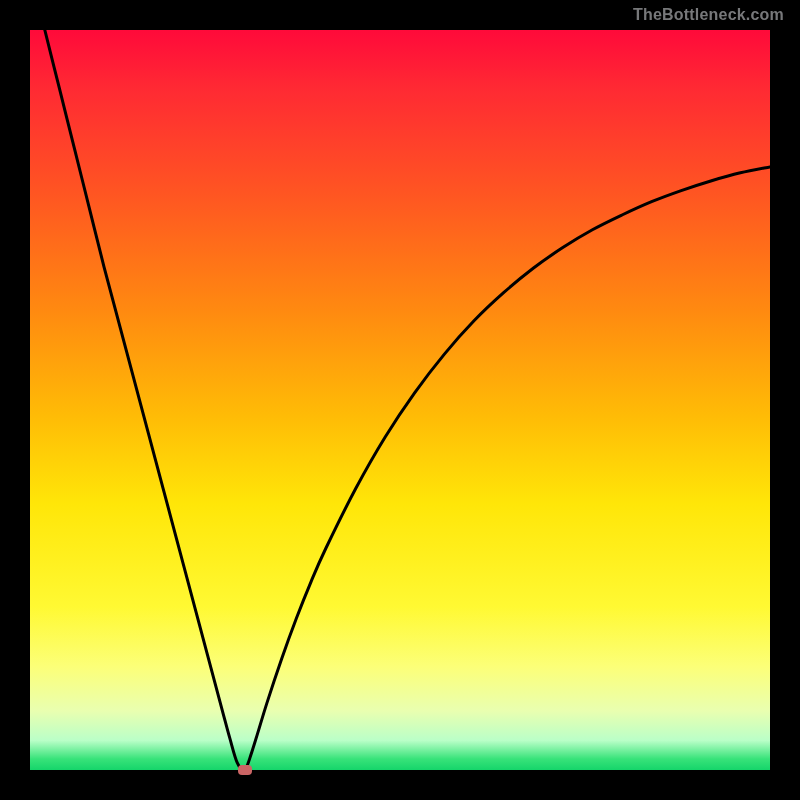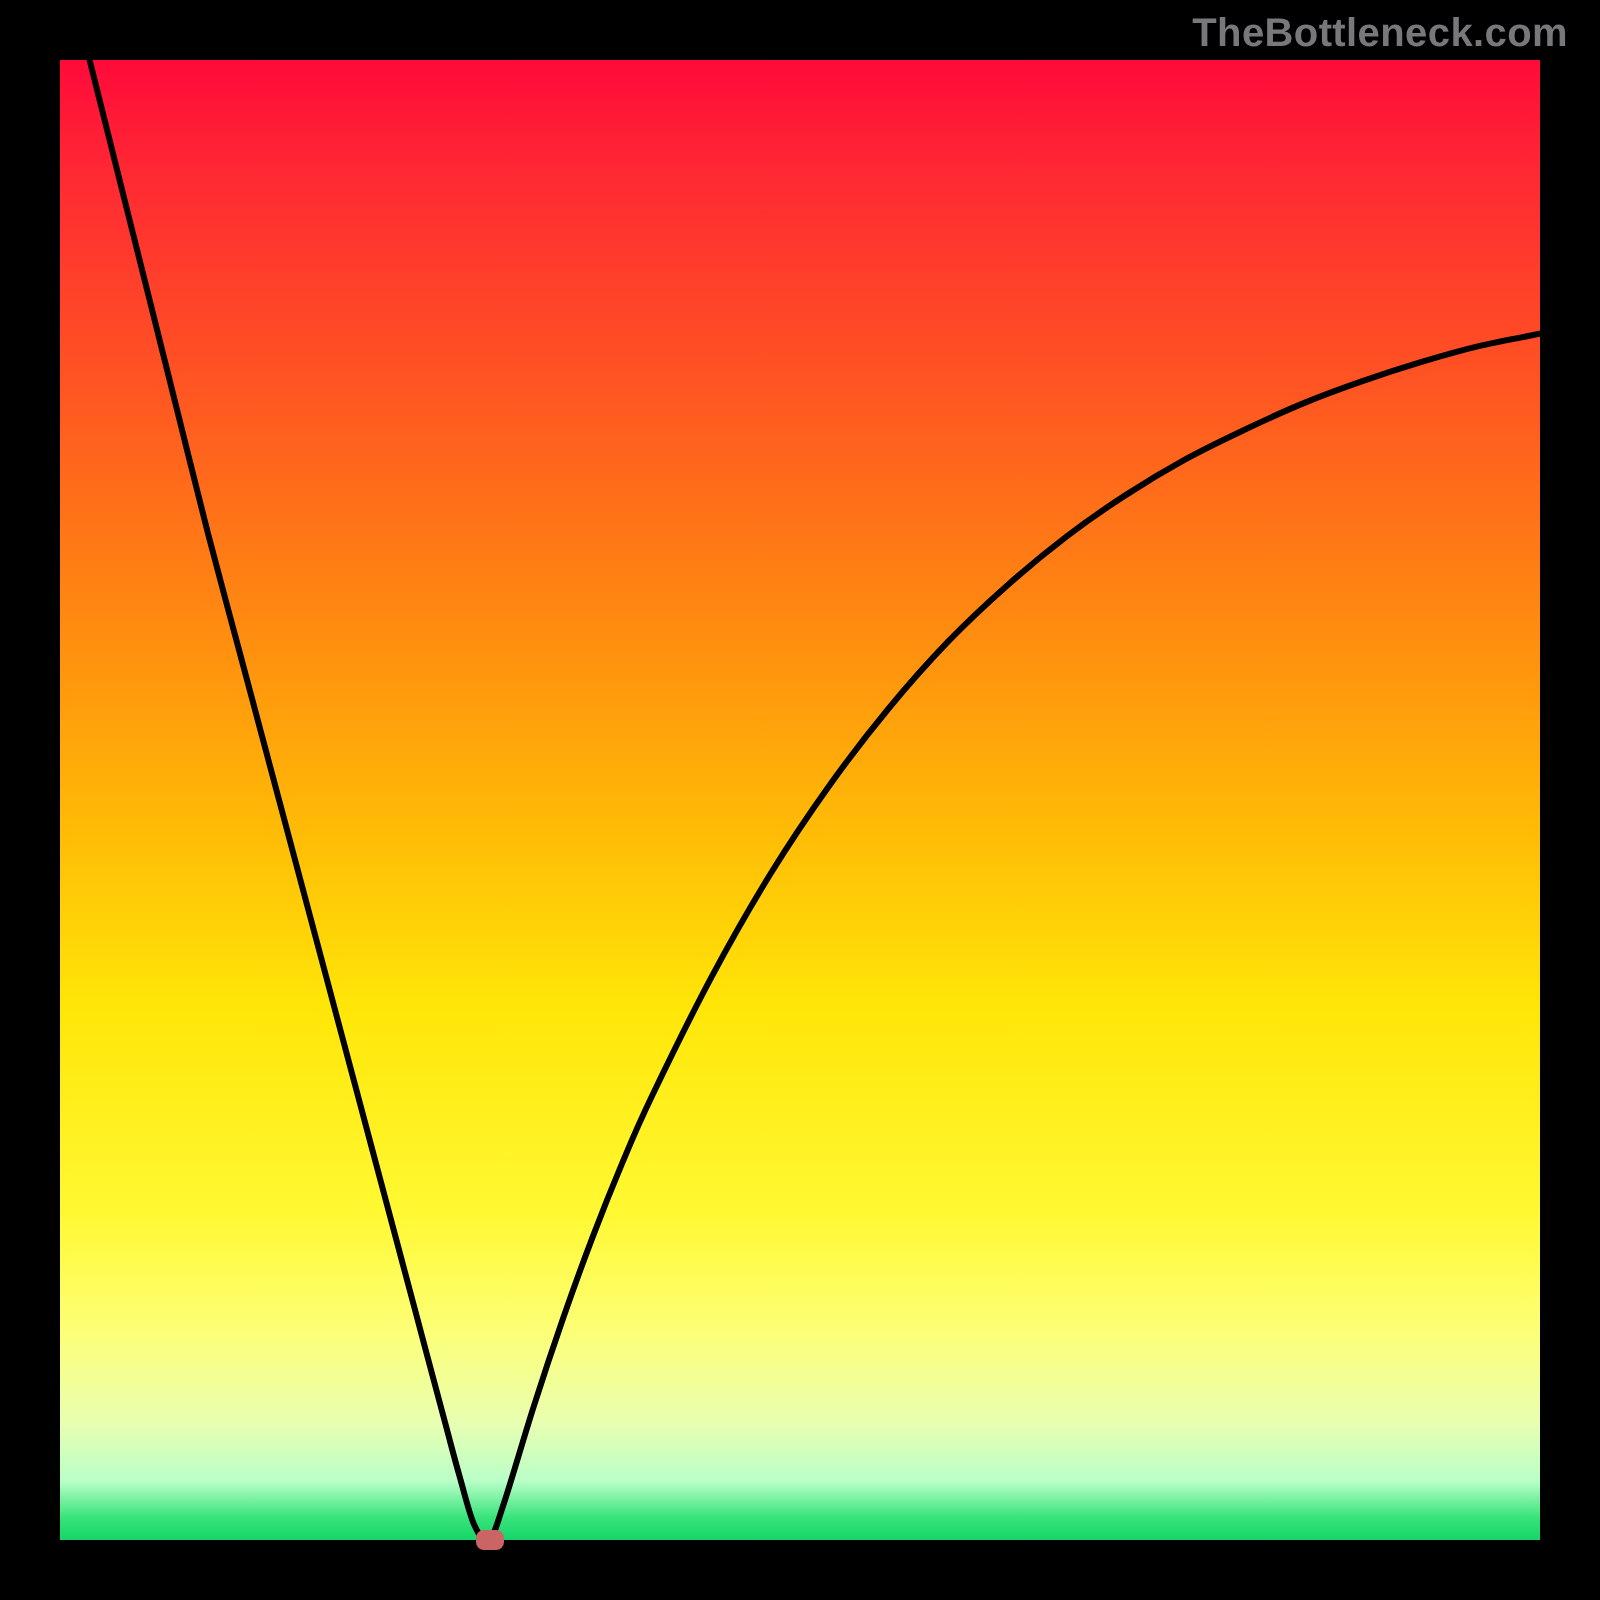--- a/index.html
+++ b/index.html
@@ -51,21 +51,21 @@
     border-radius: 4px;
     background: #cb6565;
     transform: translate(-50%, -50%);
     pointer-events: none;
   }
   #watermark {
     position: absolute;
     top: 6px;
     right: 16px;
     font-family: Arial, Helvetica, sans-serif;
-    font-size: 20px;
+    font-size: 16px;
     font-weight: 600;
     color: #77787a;
     letter-spacing: 0.2px;
   }
 </style>
 </head>
 <body>
 
 <div id="container">
   <div id="plot-area"></div>

